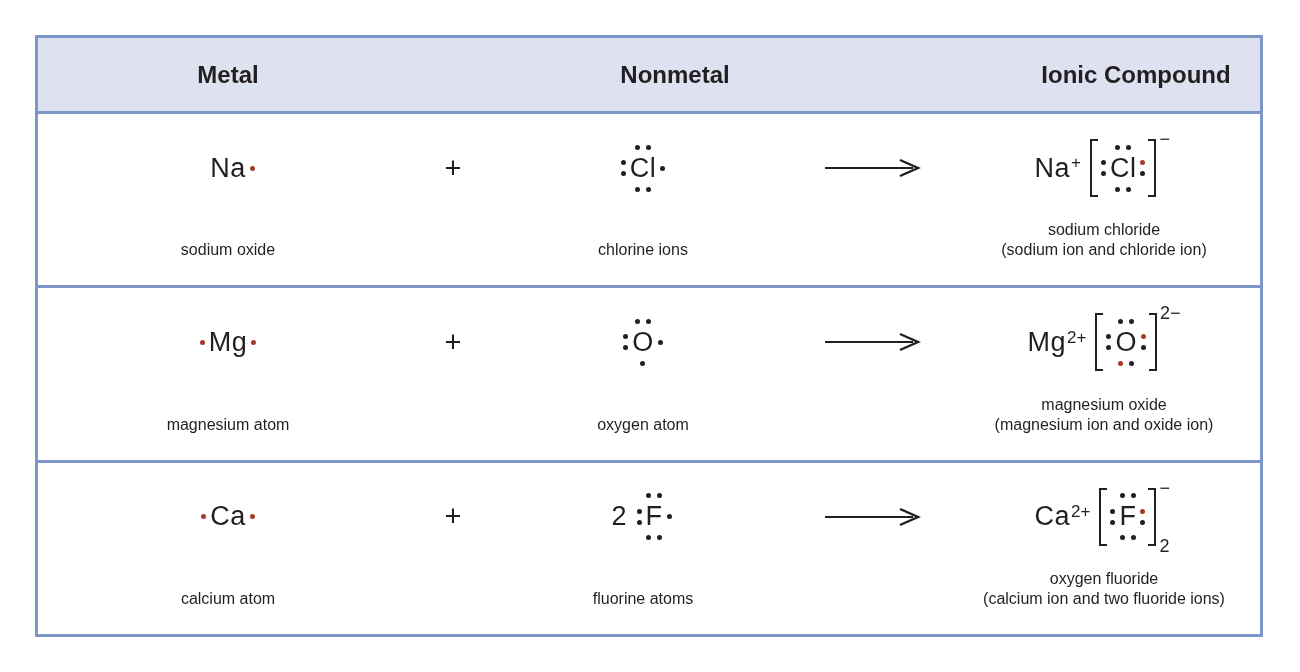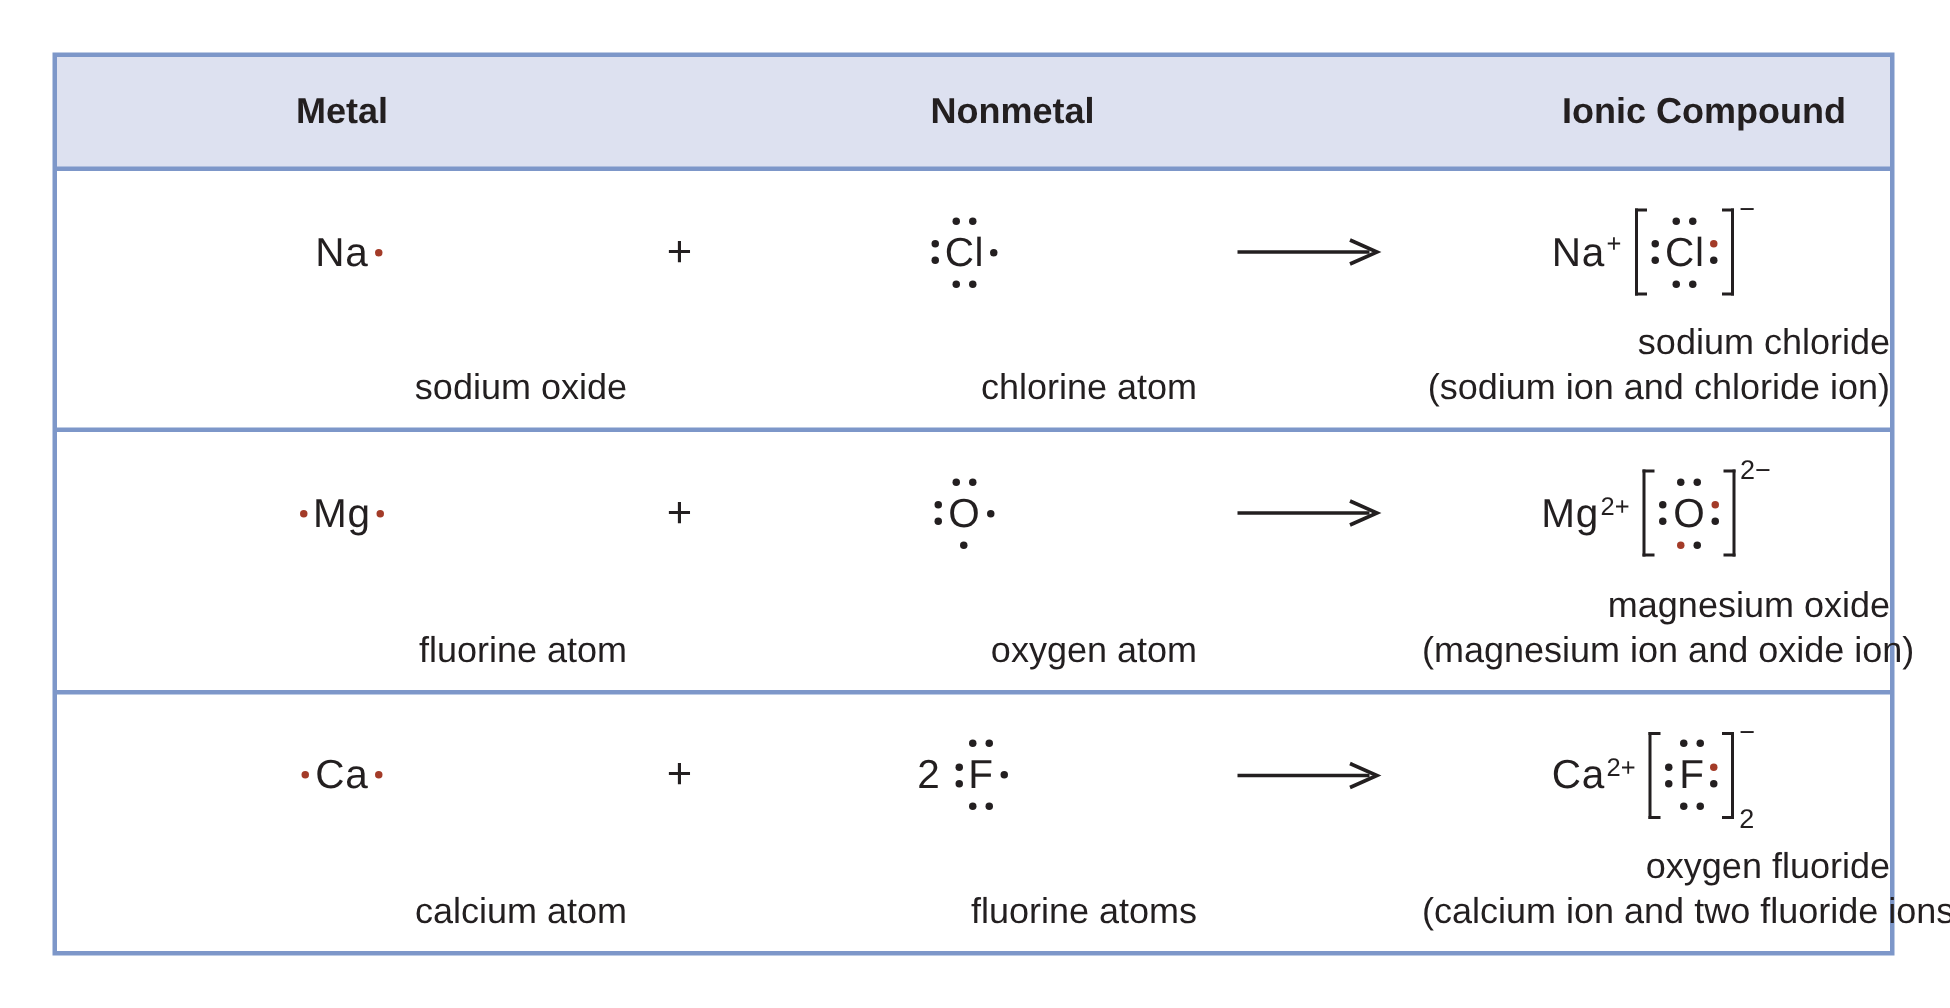--- a/index.html
+++ b/index.html
@@ -30,22 +30,22 @@
     flex:1 1 auto;display:grid;grid-template-columns:380px 70px 310px 150px 1fr;
     position:relative;
   }
   .row.mid{border-bottom:3px solid var(--border);}
   .cell{position:relative;}
   .formula-zone{
     position:absolute;top:0;left:0;right:0;height:108px;
     display:flex;align-items:center;justify-content:center;
   }
   .label-zone{
-    position:absolute;bottom:11px;left:0;right:0;
-    text-align:right;font-size:24px;line-height:1.25;
+    position:absolute;bottom:25px;left:0;right:0;
+    text-align:center;font-size:16px;line-height:1.25;
   }
   .sym{font-size:27px;letter-spacing:.5px;margin-top:29px;}
   .coefficient{font-size:27px;margin-right:7px;}
   .coefficient:empty{margin-right:0;}
   .plus{font-size:29px;}
   
   .lewis{position:relative;display:inline-block;padding:11px 12px;}
   .dot{position:absolute;width:5px;height:5px;border-radius:50%;background:var(--text);}
   .dot.red{background:var(--red);}
   .dot.top-left{top:3px;left:calc(50% - 8px);}
@@ -95,21 +95,21 @@
     <div class="cell">
       <div class="formula-zone">
           <span class="plus">+</span>
         </div>
     </div>
     <div class="cell">
       <div class="formula-zone">
         <span class="coefficient"></span>
         <span class="lewis"><span class="sym">Cl</span><span class="dot top-left"></span><span class="dot top-right"></span><span class="dot left-top"></span><span class="dot left-bottom"></span><span class="dot bottom-left"></span><span class="dot bottom-right"></span><span class="dot right-center"></span></span>
       </div>
-      <div class="label-zone">chlorine atom</div>
+      <div class="label-zone">chlorine ions</div>
     </div>
     <div class="cell">
       <div class="formula-zone">
         <svg width="100" height="20" viewBox="0 0 100 20">
             <line x1="2" y1="10" x2="90" y2="10" stroke="#231f20" stroke-width="2.2"></line>
             <polyline points="77,2 95,10 77,18" fill="none" stroke="#231f20" stroke-width="2.4"></polyline>
           </svg>
       </div>
     </div>
     <div class="cell">
@@ -128,21 +128,21 @@
         <div>(sodium ion and chloride ion)</div>
       </div>
     </div>
   </div>
 
   <div class="row mid">
     <div class="cell">
       <div class="formula-zone">
         <span class="lewis"><span class="sym">Mg</span><span class="dot left-center red"></span><span class="dot right-center red"></span></span>
       </div>
-      <div class="label-zone">fluorine atom</div>
+      <div class="label-zone">magnesium atom</div>
     </div>
     <div class="cell">
       <div class="formula-zone">
           <span class="plus">+</span>
         </div>
     </div>
     <div class="cell">
       <div class="formula-zone">
         <span class="coefficient"></span>
         <span class="lewis"><span class="sym">O</span><span class="dot top-left"></span><span class="dot top-right"></span><span class="dot left-top"></span><span class="dot left-bottom"></span><span class="dot right-center"></span><span class="dot bottom-center"></span></span>

